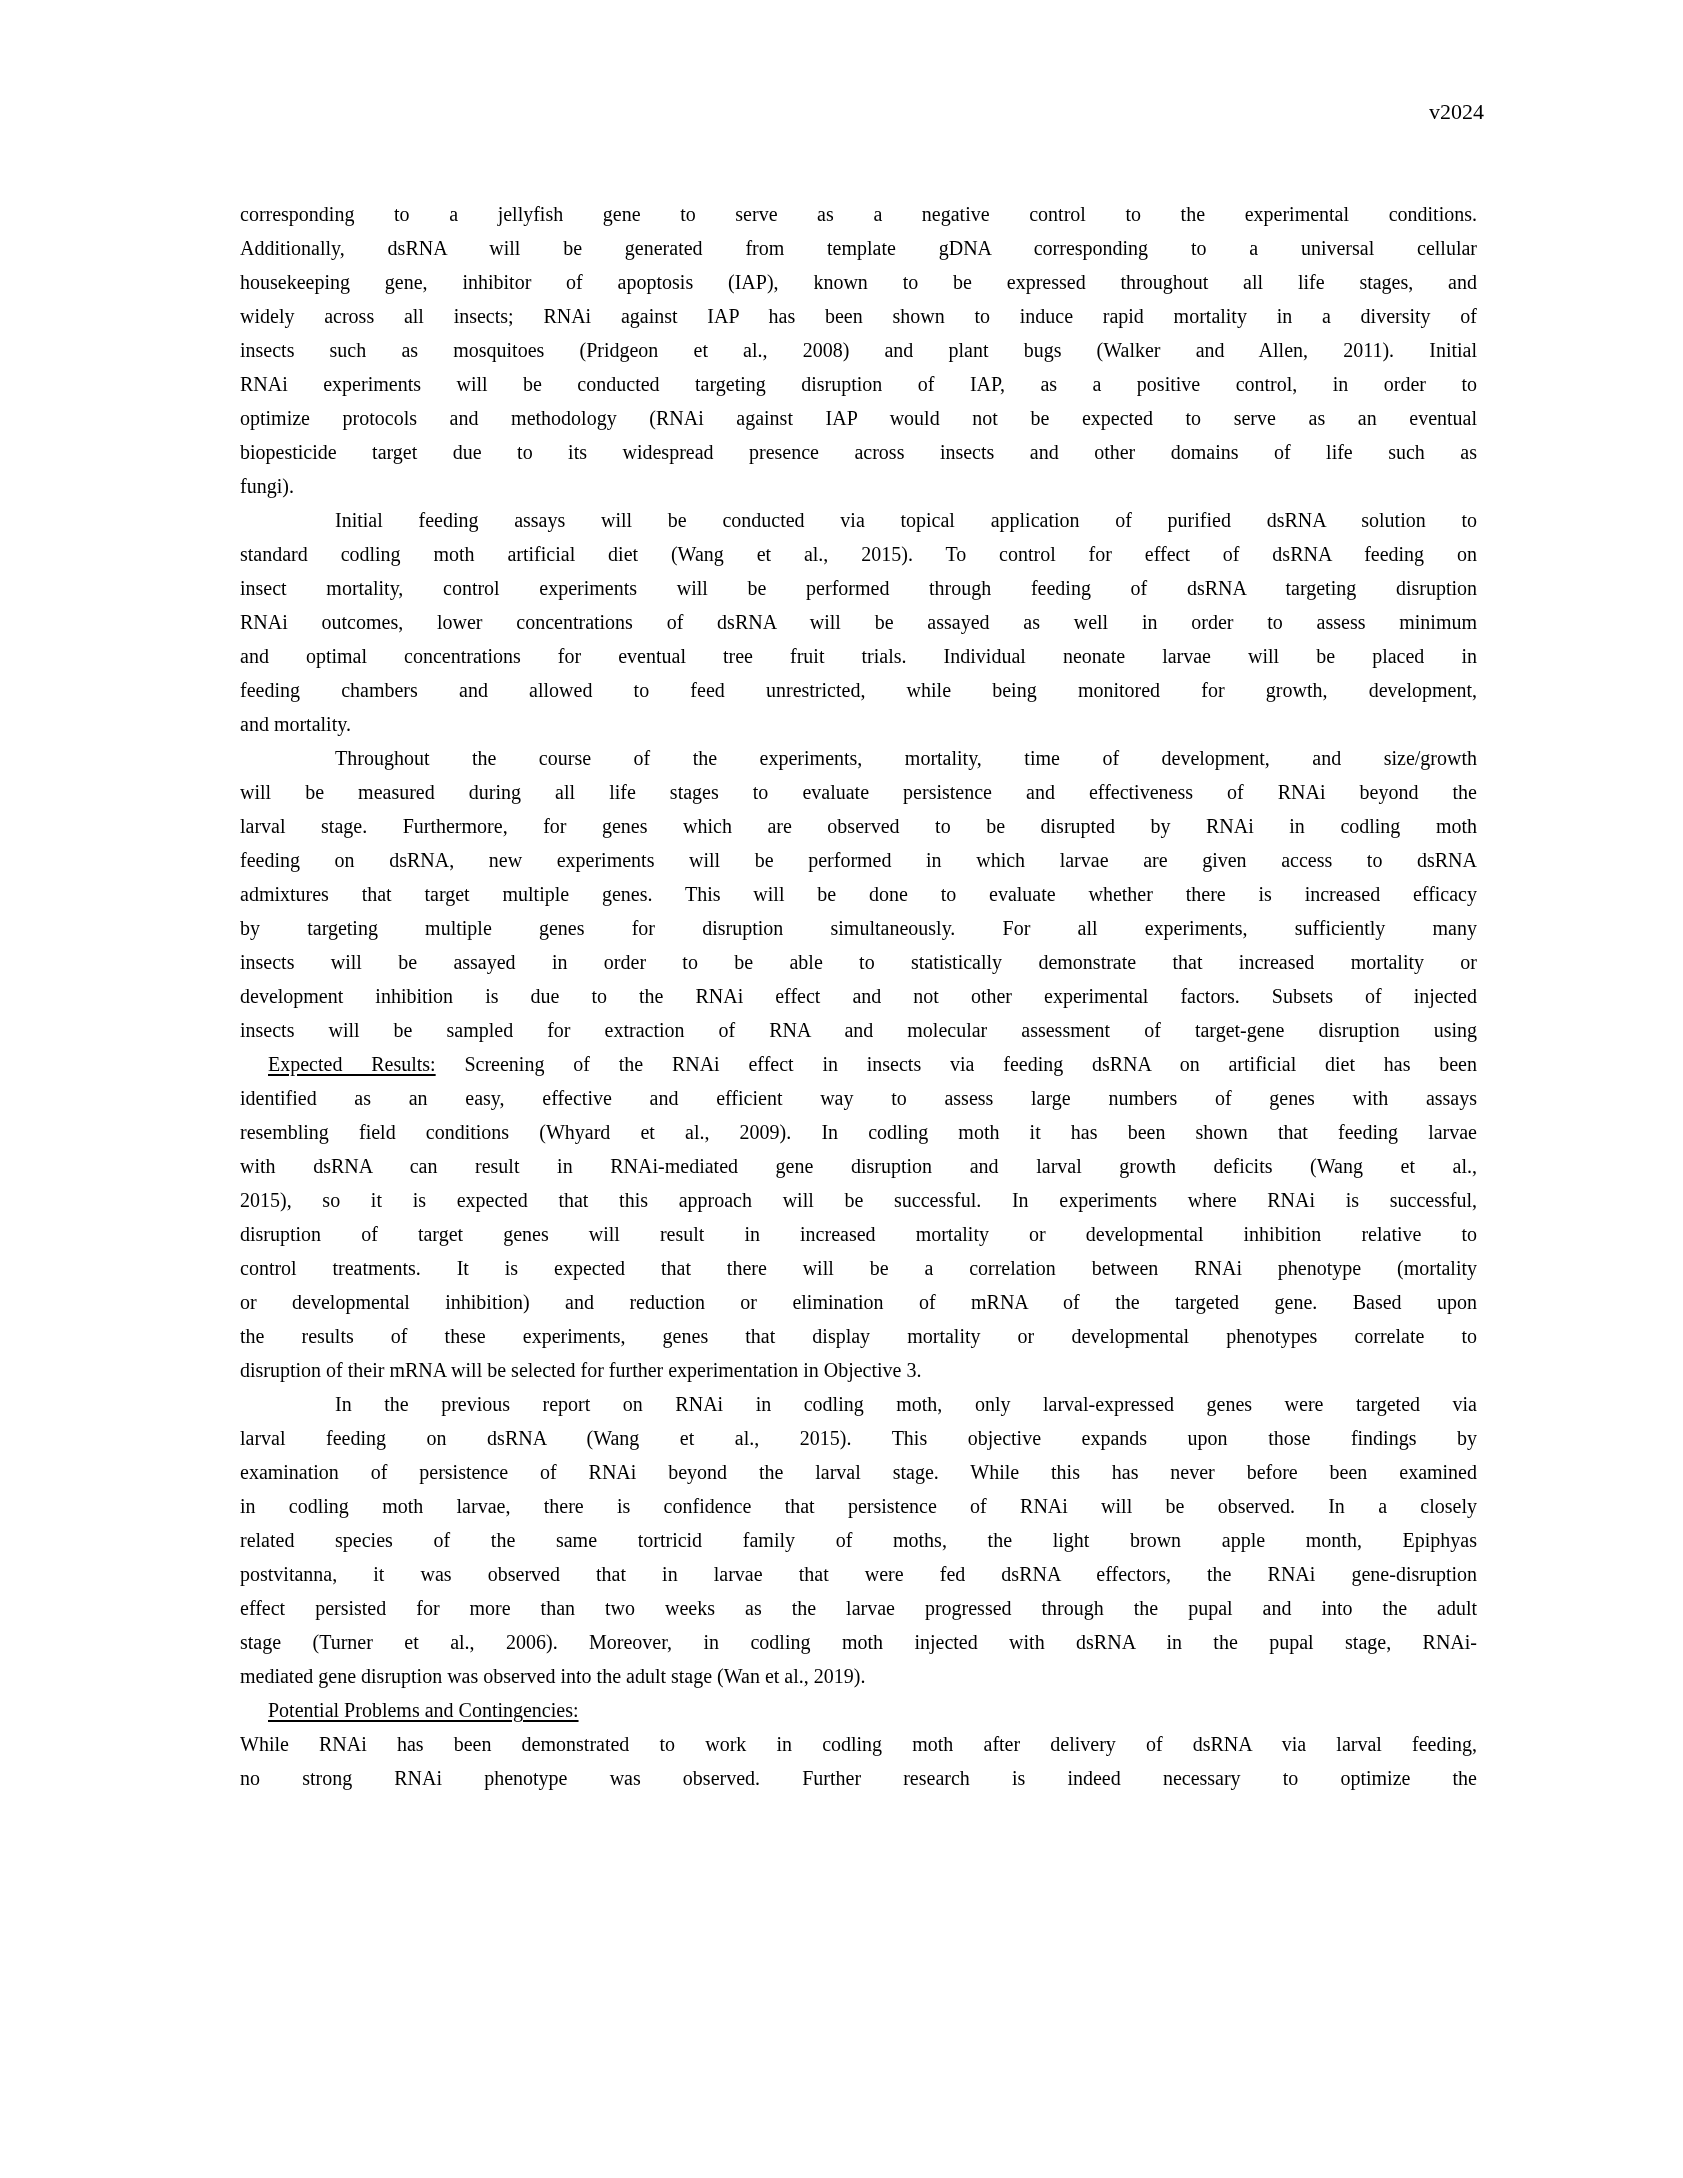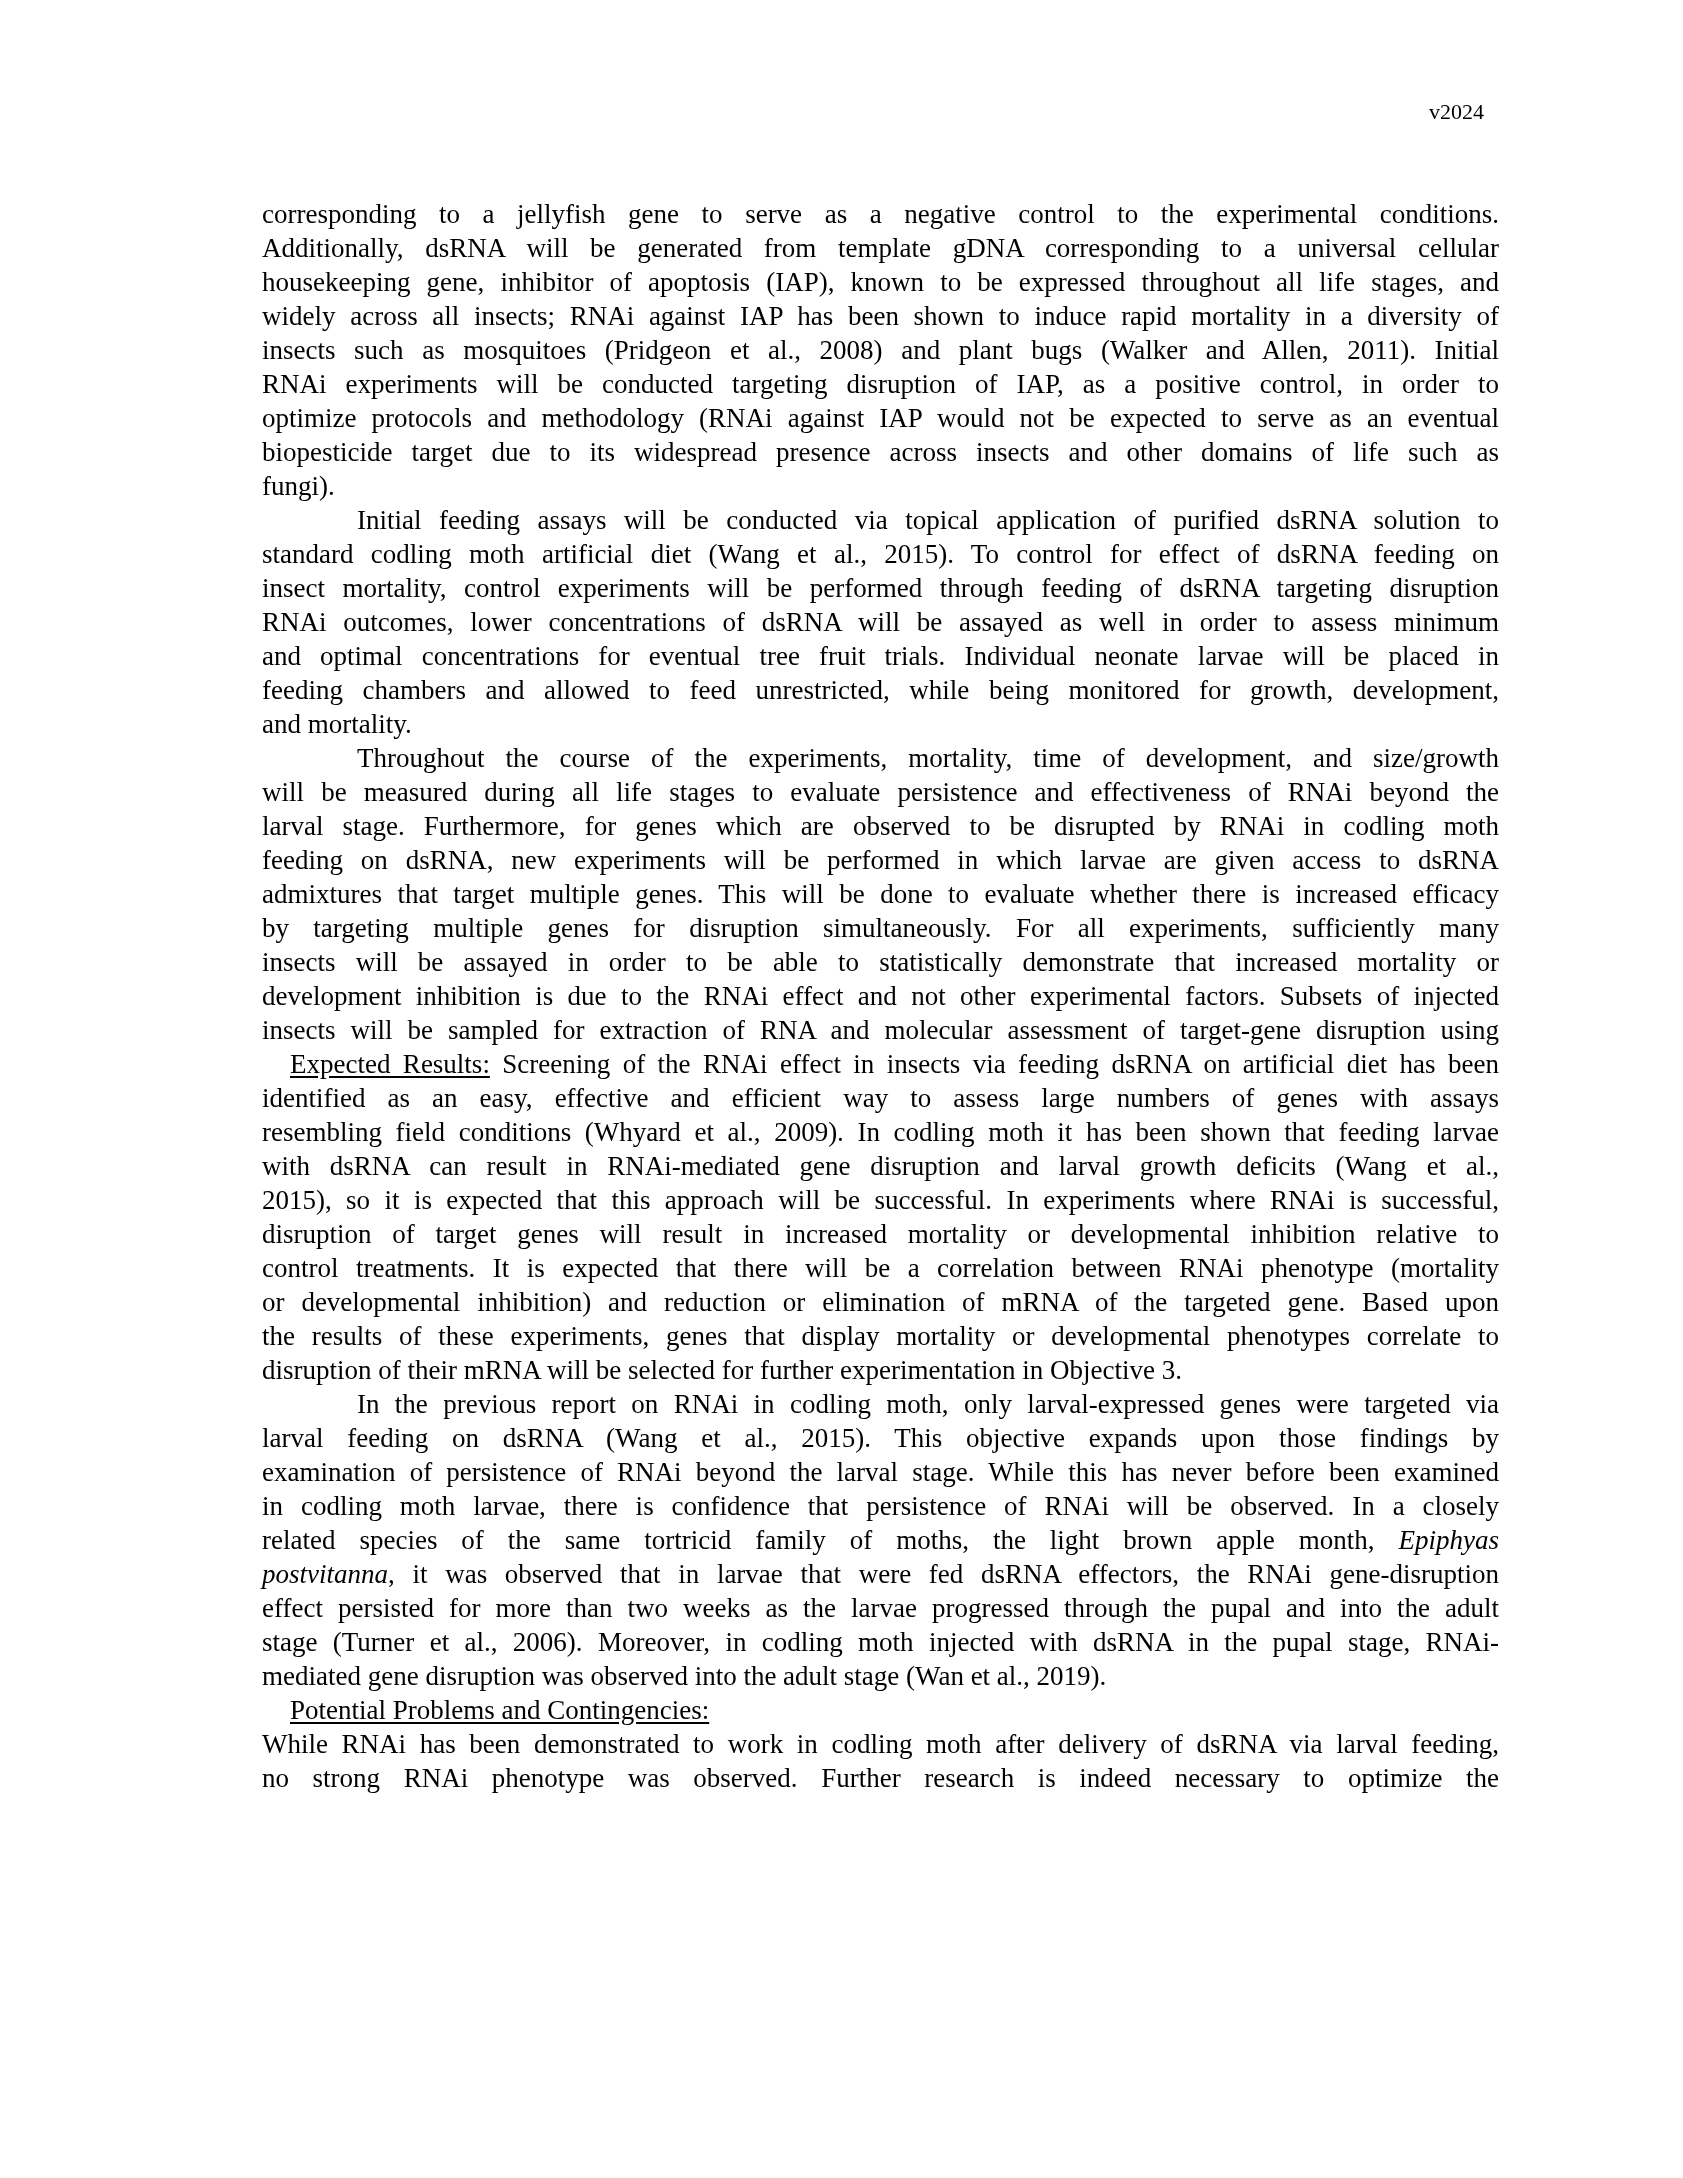--- a/index.html
+++ b/index.html
@@ -7,32 +7,32 @@
   .page {
     position: absolute; left: 0; top: 0; width: 1683px; height: 1892px;
     background: #ffffff; color: #000000;
     font-family: "Liberation Serif", "DejaVu Serif", serif;
   }
   .version {
     position: absolute; right: 199px; top: 99px;
     font-size: 22px; line-height: 26px;
   }
   .body-text {
-    position: absolute; left: 262px; top: 197px; width: 1237px;
-    font-size: 27px; line-height: 34px;
+    position: absolute; left: 240px; top: 197px; width: 1237px;
+    font-size: 20px; line-height: 34px;
   }
   .line {
     display: block; white-space: nowrap;
     text-align: justify; text-align-last: justify;
     height: 34px;
   }
   .line.last { text-align-last: left; }
   .line.indent { padding-left: 95px; }
   .u { text-decoration: underline; text-underline-offset: 3px; margin-left: 28px; }
-  .i { font-style: italic; }
+  .i { }
 </style>
 </head>
 <body>
 
 <div class="page">
   <div class="version">v2024</div>
 
   <div class="body-text">
 
     <div>

